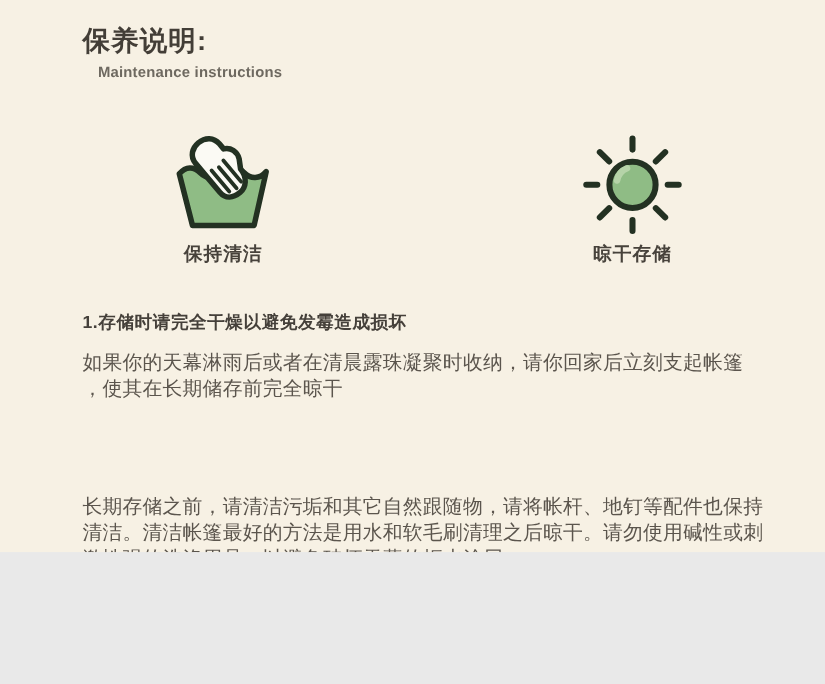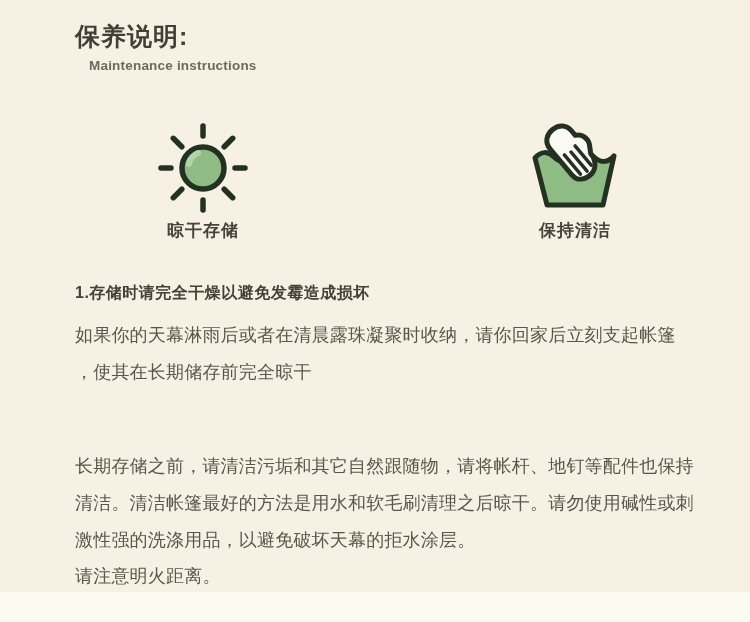--- a/index.html
+++ b/index.html
@@ -1,17 +1,17 @@
 <!DOCTYPE html>
 <html><head>
 <meta charset="utf-8">
 <style>
   html,body{margin:0;padding:0;background:#e9e9e9;}
   .stage{
-    position:relative;width:750px;height:622px;overflow:hidden;
+    position:relative;width:750px;height:502px;overflow:hidden;
     background:#f7f1e4;
     font-family:"Liberation Sans","DejaVu Sans",sans-serif;
   }
   .title{
     position:absolute;left:75px;top:20px;
     font-size:25px;font-weight:bold;color:#433e37;letter-spacing:1px;
   }
   .subtitle{
     position:absolute;left:89px;top:58px;
     font-size:13.5px;font-weight:600;color:#6e6960;letter-spacing:0.2px;
@@ -24,21 +24,21 @@
   .icon-col svg{display:block;}
   .icon-label{
     margin-top:3px;font-size:17px;font-weight:bold;color:#47423b;letter-spacing:1px;
   }
   .sec-h{
     position:absolute;left:75px;width:640px;margin:0;
     font-size:16px;font-weight:bold;color:#45403a;letter-spacing:0.5px;
   }
   .sec-p{
     position:absolute;left:75px;width:640px;margin:0;
-    font-size:18px;line-height:37px;color:#5b554d;
+    font-size:18px;line-height:24px;color:#5b554d;
     white-space:pre-line;letter-spacing:0.2px;
   }
   .h1{top:283px}.p1{top:317px}
   .h2{top:393px}.p2{top:448px}
   .h3{top:527px}.p3{top:558px}
   .bottom-strip{
     position:absolute;left:0;top:592px;width:750px;height:30px;background:#fcfaf3;
   }
 </style>
 </head>
@@ -47,52 +47,52 @@
 <div class="stage">
 
   <div class="title">保养说明:</div>
   <div class="subtitle">Maintenance instructions</div>
 
   <div class="icons-row">
 
     <div class="icon-col">
       <span>
         <svg width="96" height="96" viewBox="0 0 96 96">
+          <path d="M8,38 C14,31 21,31 27,37 C33,43 41,43 47,37 C53,31 61,31 67,37 C73,43 81,43 87,36 L76,85 L20,85 Z" fill="#8fbc85" stroke="#233122" stroke-width="5" stroke-linejoin="round"></path>
+          <g transform="translate(-3,0) rotate(-40 47 32)">
+            <path d="M33,50 L33,16 C33,7 40,3 47,3 C55,3 61,8 61,16 L61,22 C67,25 69,32 66,38 L61,46 C61,56 54,62 47,62 C39,62 33,58 33,50 Z" fill="#fbfaf4" stroke="#233122" stroke-width="5" stroke-linejoin="round"></path>
+            <g stroke="#233122" stroke-width="3.5" stroke-linecap="round">
+              <line x1="40" y1="30" x2="40" y2="55"></line>
+              <line x1="47" y1="32" x2="47" y2="57"></line>
+              <line x1="54" y1="30" x2="54" y2="55"></line>
+            </g>
+          </g>
+        </svg>
+      </span>
+      <div class="icon-label">保持清洁</div>
+    </div>
+
+    <div class="icon-col">
+      <span>
+        <svg width="96" height="96" viewBox="0 0 96 96">
           <g stroke="#233122" stroke-width="5.5" stroke-linecap="round">
             <line x1="48" y1="6" x2="48" y2="16"></line>
             <line x1="48" y1="80" x2="48" y2="90"></line>
             <line x1="6" y1="48" x2="16" y2="48"></line>
             <line x1="80" y1="48" x2="90" y2="48"></line>
             <line x1="18.3" y1="18.3" x2="26.8" y2="26.8"></line>
             <line x1="69.2" y1="69.2" x2="77.7" y2="77.7"></line>
             <line x1="18.3" y1="77.7" x2="26.8" y2="69.2"></line>
             <line x1="69.2" y1="26.8" x2="77.7" y2="18.3"></line>
           </g>
           <circle cx="48" cy="48" r="21" fill="#8fbc85" stroke="#233122" stroke-width="5.5"></circle>
           <path d="M34,44 A15,15 0 0 1 43,33" stroke="#b5d3a8" stroke-width="6" fill="none" stroke-linecap="round"></path>
         </svg>
       </span>
       <div class="icon-label">晾干存储</div>
-    </div>
-
-    <div class="icon-col">
-      <span>
-        <svg width="96" height="96" viewBox="0 0 96 96">
-          <path d="M8,38 C14,31 21,31 27,37 C33,43 41,43 47,37 C53,31 61,31 67,37 C73,43 81,43 87,36 L76,85 L20,85 Z" fill="#8fbc85" stroke="#233122" stroke-width="5" stroke-linejoin="round"></path>
-          <g transform="translate(-3,0) rotate(-40 47 32)">
-            <path d="M33,50 L33,16 C33,7 40,3 47,3 C55,3 61,8 61,16 L61,22 C67,25 69,32 66,38 L61,46 C61,56 54,62 47,62 C39,62 33,58 33,50 Z" fill="#fbfaf4" stroke="#233122" stroke-width="5" stroke-linejoin="round"></path>
-            <g stroke="#233122" stroke-width="3.5" stroke-linecap="round">
-              <line x1="40" y1="30" x2="40" y2="55"></line>
-              <line x1="47" y1="32" x2="47" y2="57"></line>
-              <line x1="54" y1="30" x2="54" y2="55"></line>
-            </g>
-          </g>
-        </svg>
-      </span>
-      <div class="icon-label">保持清洁</div>
     </div>
 
 
   </div>
 
   <h2 class="sec-h h1">1.存储时请完全干燥以避免发霉造成损坏</h2>
   <p class="sec-p p1">如果你的天幕淋雨后或者在清晨露珠凝聚时收纳，请你回家后立刻支起帐篷
 ，使其在长期储存前完全晾干</p>
 
   <p class="sec-p p2">长期存储之前，请清洁污垢和其它自然跟随物，请将帐杆、地钉等配件也保持

